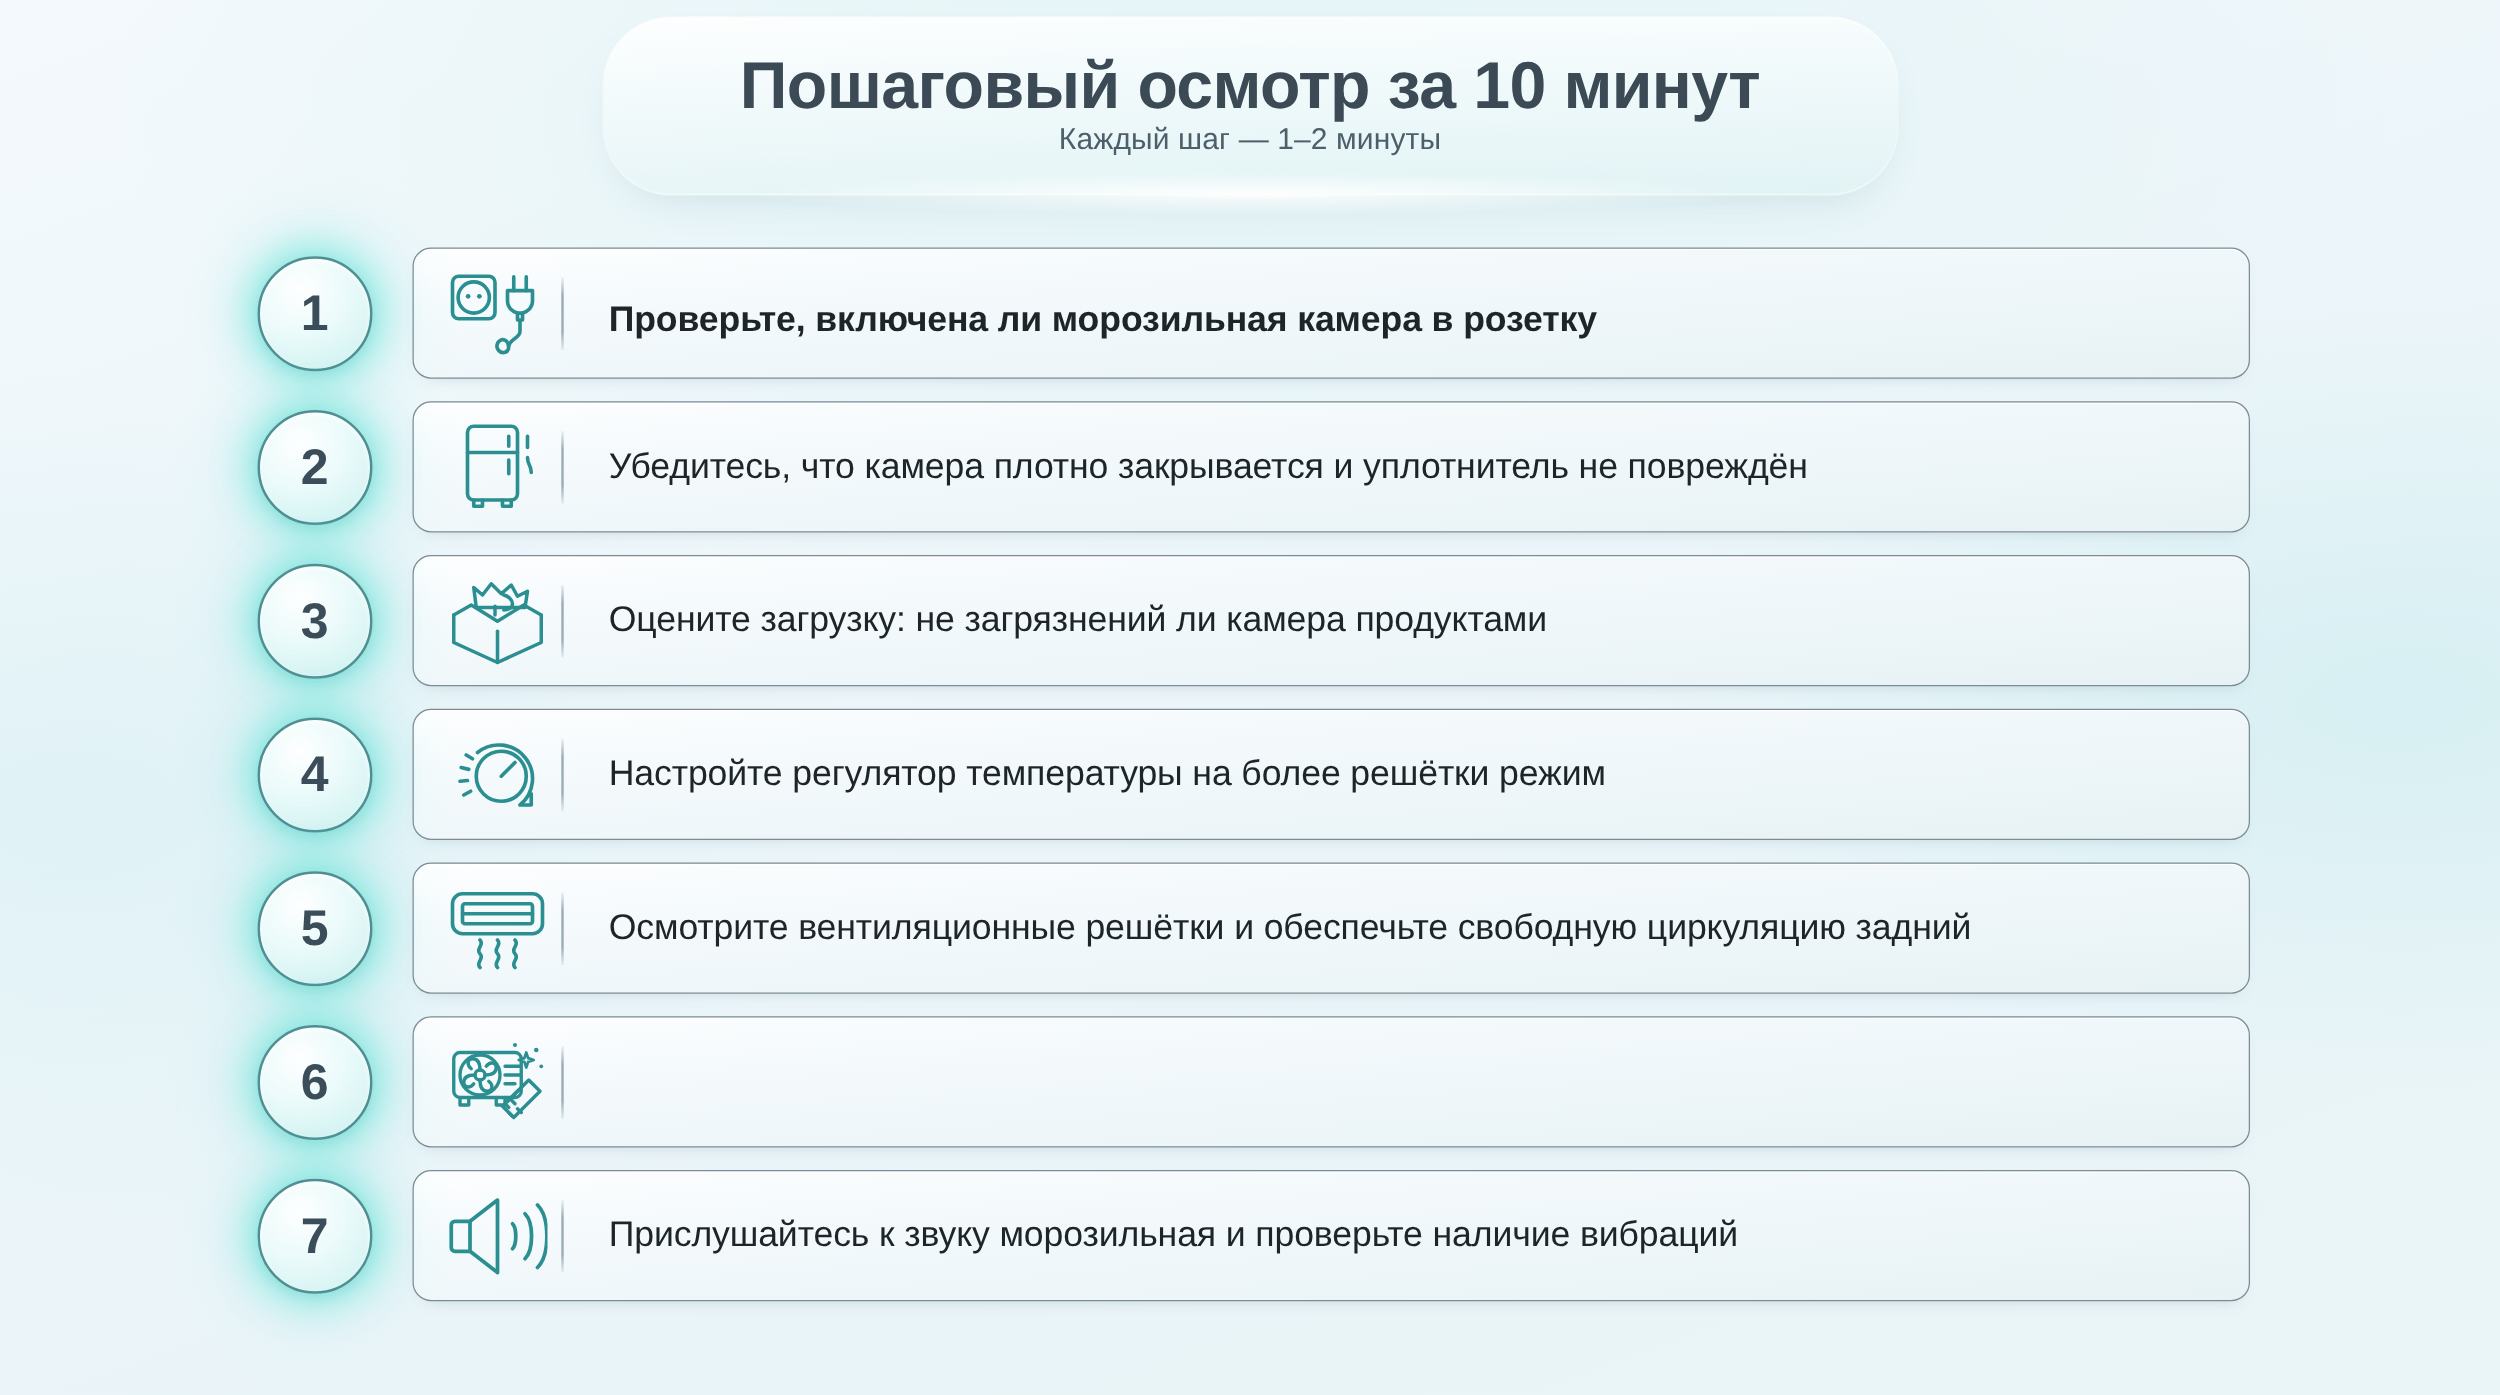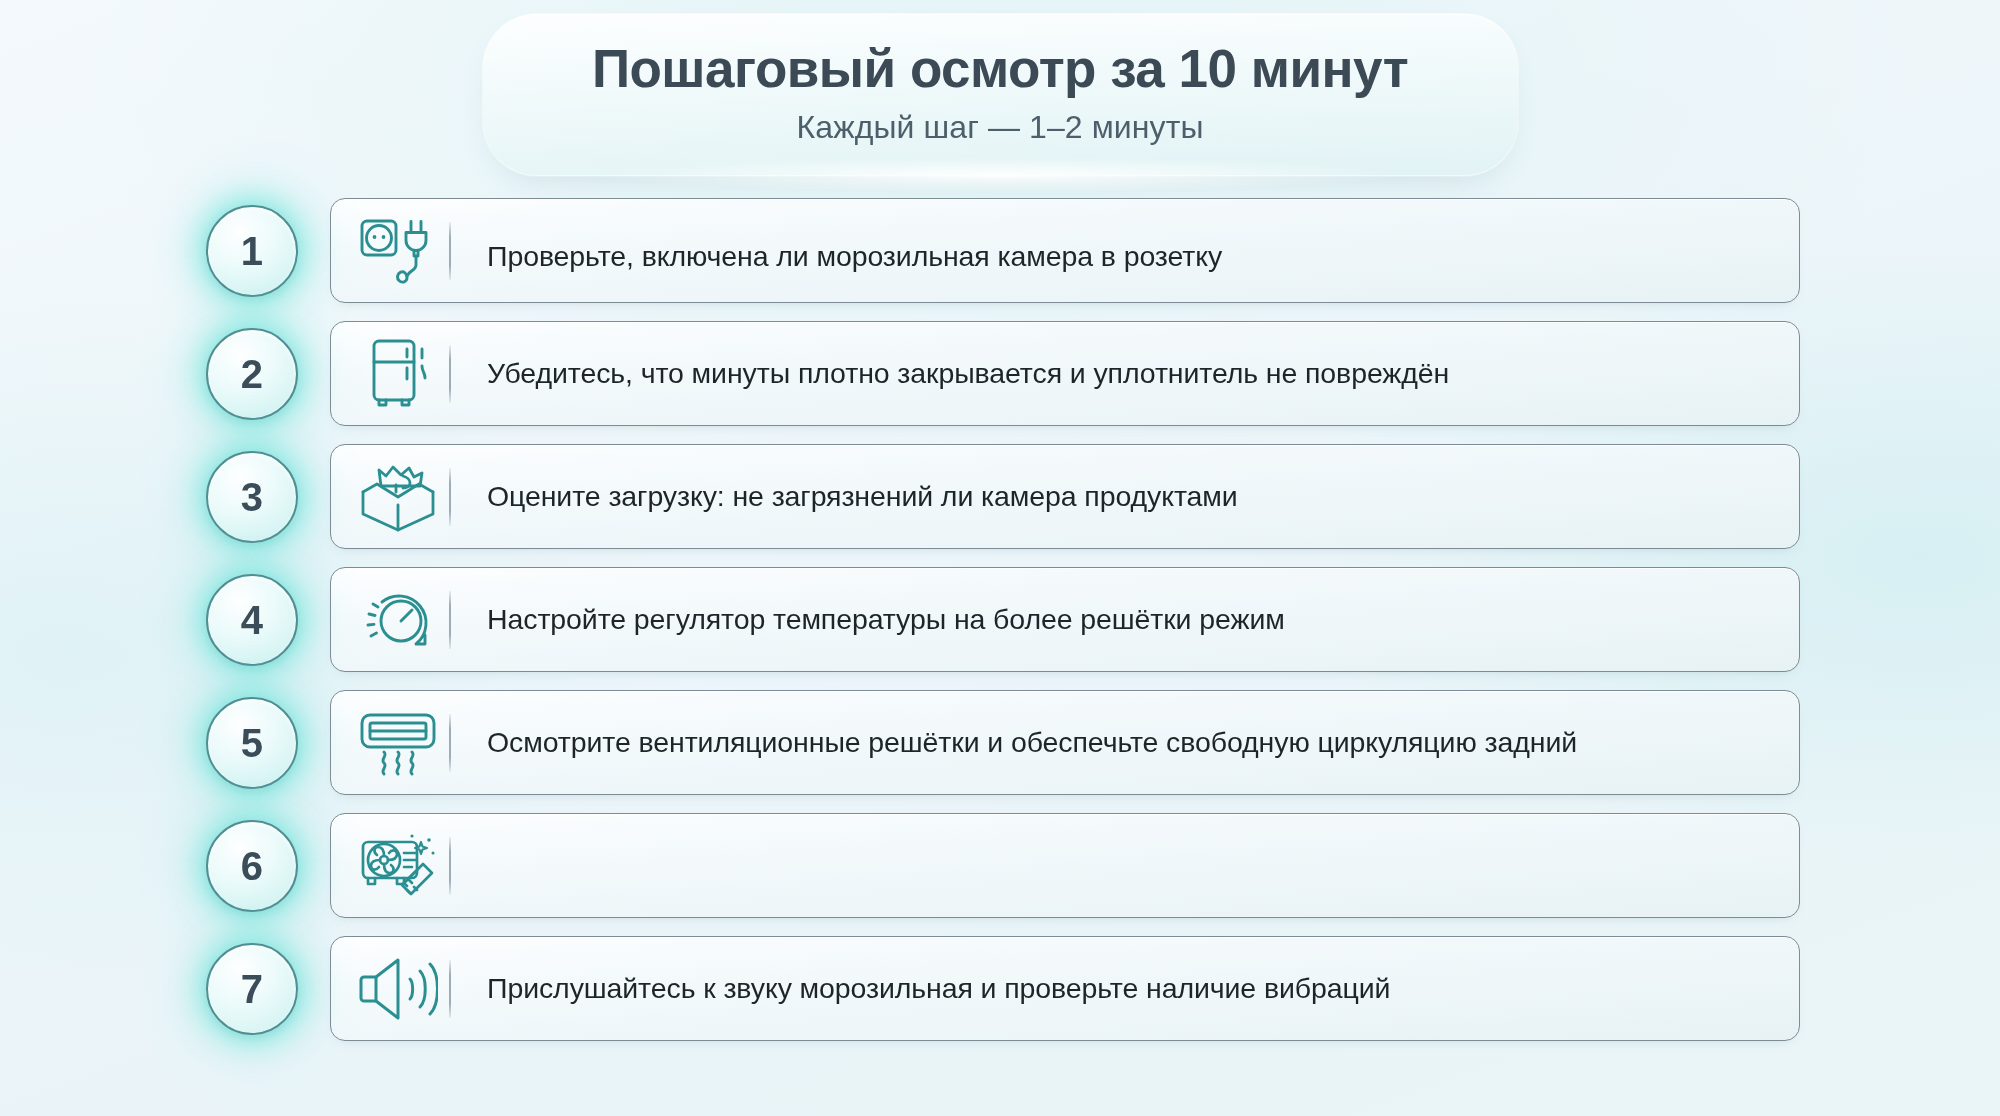--- a/index.html
+++ b/index.html
@@ -61,22 +61,22 @@
   .title {
     font-size: 53px;
     font-weight: 700;
     letter-spacing: -0.5px;
     color: #3b4a55;
     line-height: 1.08;
     white-space: nowrap;
   }
 
   .subtitle {
-    margin-top: 12px;
-    font-size: 32px;
+    margin-top: 1px;
+    font-size: 24px;
     font-weight: 400;
     color: #4d5f6b;
     letter-spacing: 0.1px;
   }
 
   
   .steps {
     position: absolute;
     left: 0; right: 0;
     top: 198px;
@@ -155,21 +155,21 @@
   }
 
   .card-text {
     flex: 1 1 auto;
     padding-right: 34px;
     font-size: 28.5px;
     line-height: 1.32;
     color: #1d2529;
     letter-spacing: -0.1px;
   }
-  .card-text.bold { font-weight: 400; margin-top: 12px; }
+  .card-text.bold { font-weight: 700; margin-top: 12px; }
 </style>
 </head>
 <body>
 
 <div class="page">
 
   <div class="header-wrap">
     <div class="header-pill">
       <div class="title">Пошаговый осмотр за 10 минут</div>
       <div class="subtitle">Каждый шаг — 1–2 минуты</div>
@@ -208,21 +208,21 @@
         <div class="icon-cell">
           <svg width="68" height="72" viewBox="0 0 68 72" fill="none" stroke="#2b8f92" stroke-width="2.9" stroke-linecap="round" stroke-linejoin="round">
             <rect x="10" y="3" width="40" height="59" rx="5"></rect>
             <path d="M10 24h40"></path>
             <path d="M43 11v8M43 30v11"></path>
             <path d="M15 62v5h7v-5M38 62v5h7v-5"></path>
             <path d="M58 11v9M58 28c0 6 3 6 3 12"></path>
           </svg>
         </div>
         <div class="divider"></div>
-        <div class="card-text">Убедитесь, что минуты плотно закрывается и уплотнитель не повреждён</div>
+        <div class="card-text">Убедитесь, что камера плотно закрывается и уплотнитель не повреждён</div>
       </div>
     </div>
 
     <div class="step-row">
       <div class="badge">
         <span class="badge-num">3</span>
       </div>
       <div class="card">
         <div class="icon-cell">
           <svg width="78" height="70" viewBox="0 0 78 70" fill="none" stroke="#2b8f92" stroke-width="2.8" stroke-linecap="round" stroke-linejoin="round">

